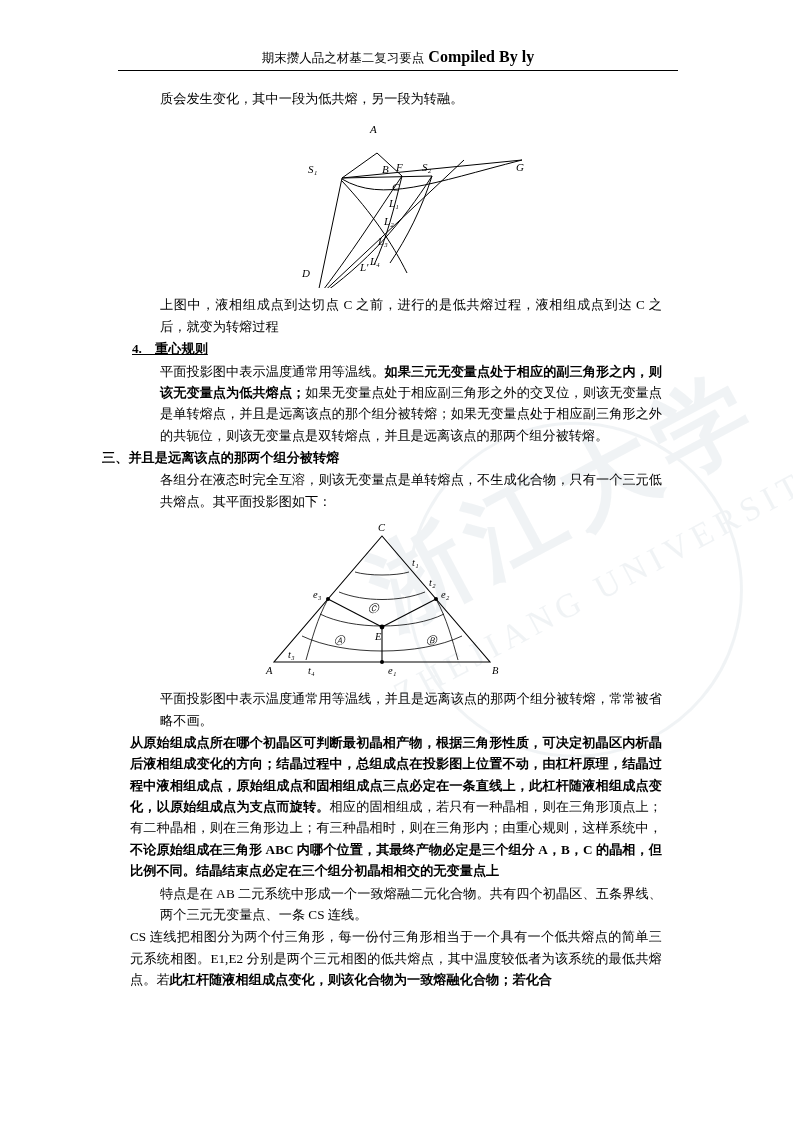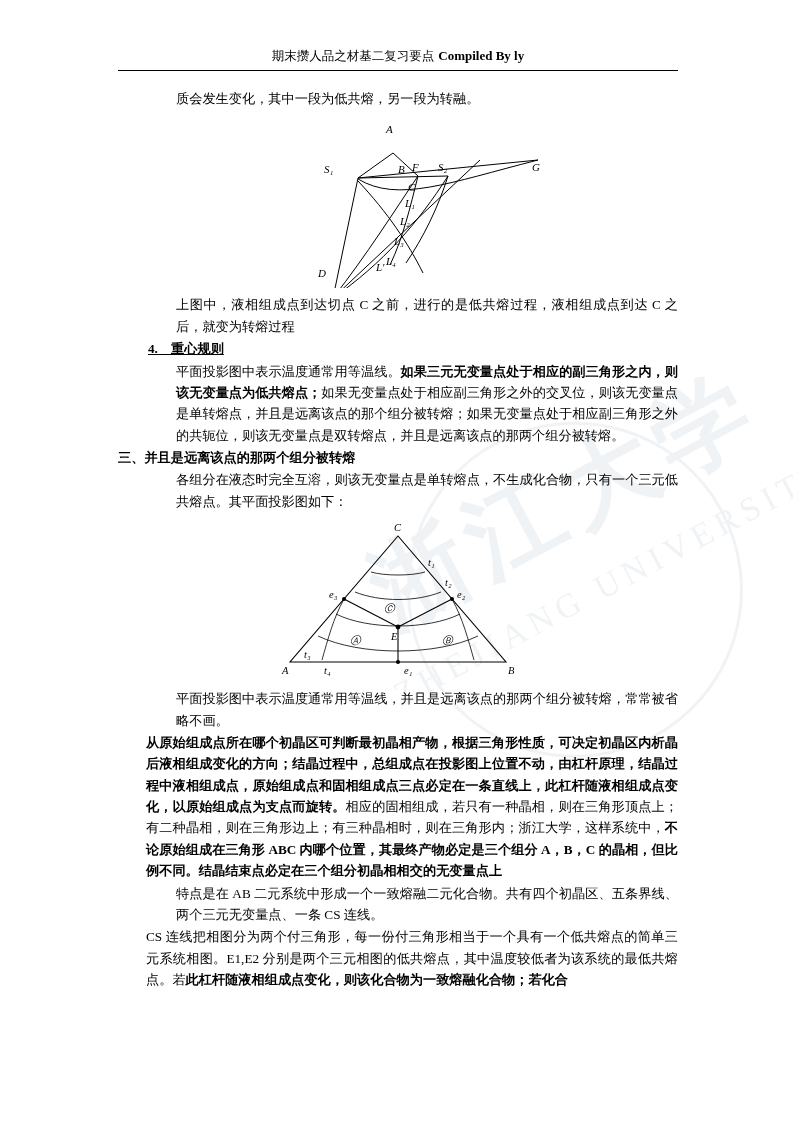--- a/index.html
+++ b/index.html
@@ -68,34 +68,34 @@
     text-align: center;
     font-size: 12.5px;
   }
   .header .h-title {
     display: inline-block;
   }
   .header .h-author {
     display: inline-block;
     margin-left: 4px;
     font-weight: bold;
-    font-size: 13px;
+    font-size: 16px;
   }
   .header-rule {
     position: absolute;
     left: 118px;
     top: 70px;
     width: 560px;
     border-top: 1px solid #000;
     height: 0;
   }
   
   .body {
     position: absolute;
-    left: 118px;
+    left: 102px;
     top: 88px;
     width: 560px;
     font-size: 13.2px;
     line-height: 1.62;
     text-align: justify;
   }
   p {
     margin: 0 0 1px 0;
   }
   .indent2 {
@@ -239,21 +239,21 @@
             <text x="310" y="52">t₁</text>
             <text x="327" y="72">t₂</text>
             <text x="186" y="144">t₃</text>
             <text x="206" y="160">t₄</text>
           </g>
         </svg>
       </div>
 
       <p class="indent2">平面投影图中表示温度通常用等温线，并且是远离该点的那两个组分被转熔，常常被省略不画。</p>
 
-      <p class="indent1"><b>从原始组成点所在哪个初晶区可判断最初晶相产物，根据三角形性质，可决定初晶区内析晶后液相组成变化的方向；结晶过程中，</b><b>总组成点在投影图上位置不动，由杠杆原理，结晶过程中液相组成点，原始组成点和固相组成点三点必定在一条直线上，此杠杆随液相组成点变化，以原始组成点为支点而旋转。</b><span>相应的固相组成，若只有一种晶相，则在三角形顶点上；有二种晶相，则在三角形边上；有三种晶相时，则在三角形内；浙江大学，这样系统中，</span><b>不论原始组成在三角形 ABC 内哪个位置，其最终产物必定是三个组分 A，B，C 的晶相，但比例不同。</b><b>结晶结束点必定在三个组分初晶相相交的无变量点上</b></p>
+      <p class="indent1"><b>从原始组成点所在哪个初晶区可判断最初晶相产物，根据三角形性质，可决定初晶区内析晶后液相组成变化的方向；结晶过程中，</b><b>总组成点在投影图上位置不动，由杠杆原理，结晶过程中液相组成点，原始组成点和固相组成点三点必定在一条直线上，此杠杆随液相组成点变化，以原始组成点为支点而旋转。</b><span>相应的固相组成，若只有一种晶相，则在三角形顶点上；有二种晶相，则在三角形边上；有三种晶相时，则在三角形内；由重心规则，这样系统中，</span><b>不论原始组成在三角形 ABC 内哪个位置，其最终产物必定是三个组分 A，B，C 的晶相，但比例不同。</b><b>结晶结束点必定在三个组分初晶相相交的无变量点上</b></p>
 
 
       <p class="indent2">特点是在 AB 二元系统中形成一个一致熔融二元化合物。共有四个初晶区、五条界线、两个三元无变量点、一条 CS 连线。</p>
 
       <p class="indent1"><span>CS 连线把相图分为两个付三角形，每一份付三角形相当于一个具有一个低共熔点的简单三元系统相图。E1,E2 分别是两个三元相图的低共熔点，其中温度较低者为该系统的最低共熔点。若</span><b>此杠杆随液相组成点变化，则该化合物为一致熔融化合物；若化合</b></p>
 
     </div>
 
   </div>
 </div>

